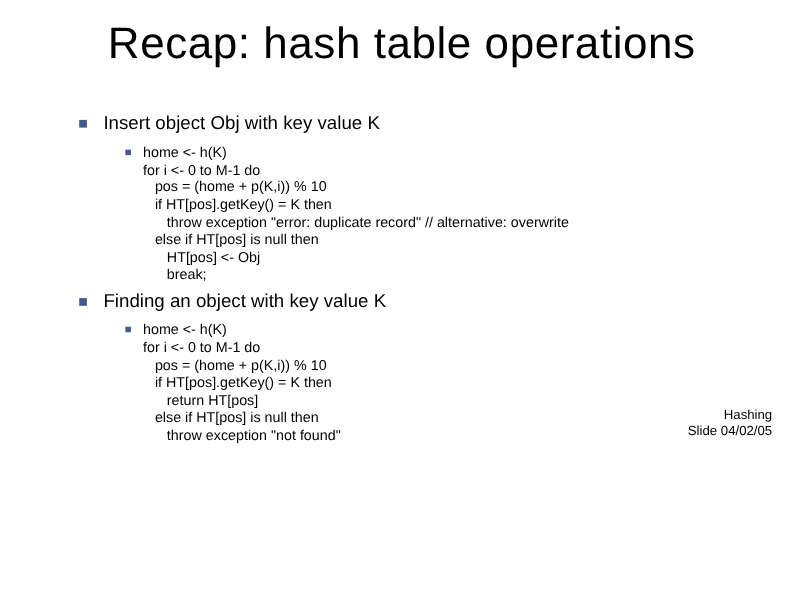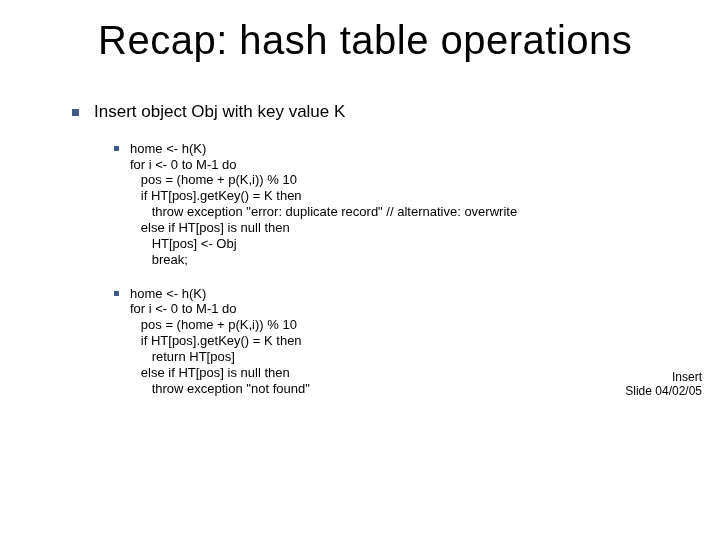--- a/index.html
+++ b/index.html
@@ -47,21 +47,21 @@
     position: absolute;
     left: 2px;
     top: 7px;
     width: 7px;
     height: 7px;
     background: #425a8a;
   }
   .b2 {
     position: relative;
     padding-left: 60px;
-    margin-top: 18px;
+    margin-top: 8px;
     font-size: 13px;
   }
   .b2::before {
     content: "";
     position: absolute;
     left: 44px;
     top: 5px;
     width: 5px;
     height: 5px;
     background: #425a8a;
@@ -97,30 +97,33 @@
       <span class="code">home &lt;- h(K)
 for i &lt;- 0 to M-1 do
    pos = (home + p(K,i)) % 10
    if HT[pos].getKey() = K then
       throw exception "error: duplicate record" // alternative: overwrite
    else if HT[pos] is null then
       HT[pos] &lt;- Obj
       break;</span>
     </div>
 
+    <div class="b1">
+      <span>Finding an object with key value K</span>
+    </div>
     <div class="b2">
       <span class="code">home &lt;- h(K)
 for i &lt;- 0 to M-1 do
    pos = (home + p(K,i)) % 10
    if HT[pos].getKey() = K then
       return HT[pos]
    else if HT[pos] is null then
       throw exception "not found"</span>
     </div>
 
   </div>
 
   <div class="footer">
-    <div>Insert</div>
+    <div>Hashing</div>
     <div>Slide 04/02/05</div>
   </div>
 
 </div>
 
 </body></html>

